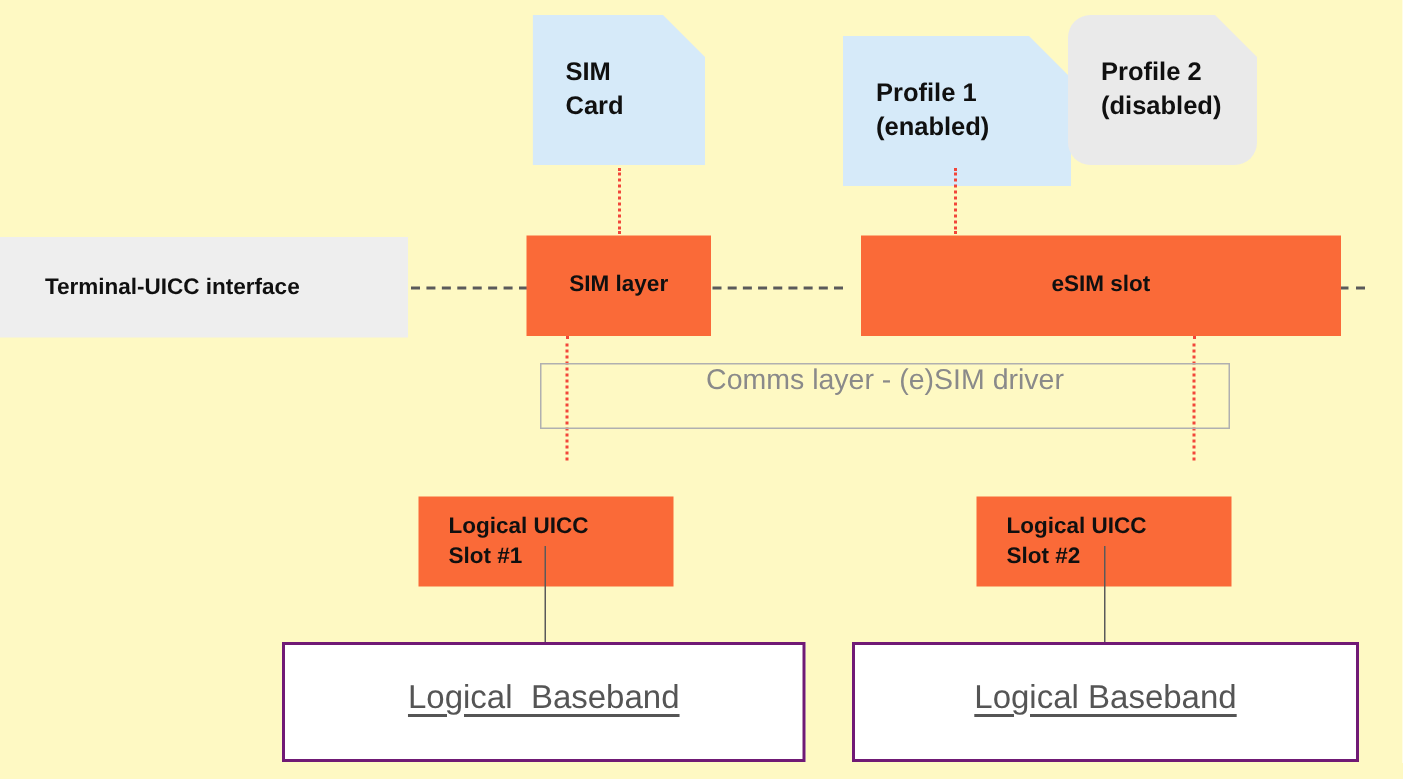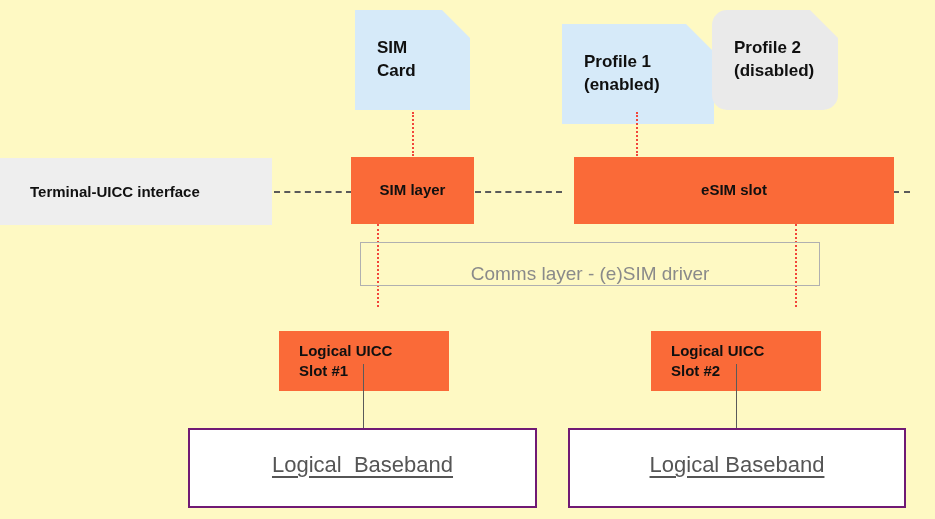--- a/index.html
+++ b/index.html
@@ -59,21 +59,21 @@
   }
   .rect-orange.center { justify-content: center; text-align: center; }
   .rect-orange.left { padding-left: 20px; margin-top: 27px; }
 
   
   .box-outline {
     box-sizing: border-box;
     border: 1.5px solid #b0b0b0;
     background: transparent;
     display: flex;
-    align-items: flex-end;
+    align-items: flex-start;
     justify-content: center;
     font-size: 19px;
     color: #8a8a8a;
   }
   .box-baseband {
     box-sizing: border-box;
     border: 2px solid #701a75;
     background: #ffffff;
     display: flex;
     align-items: flex-start;

